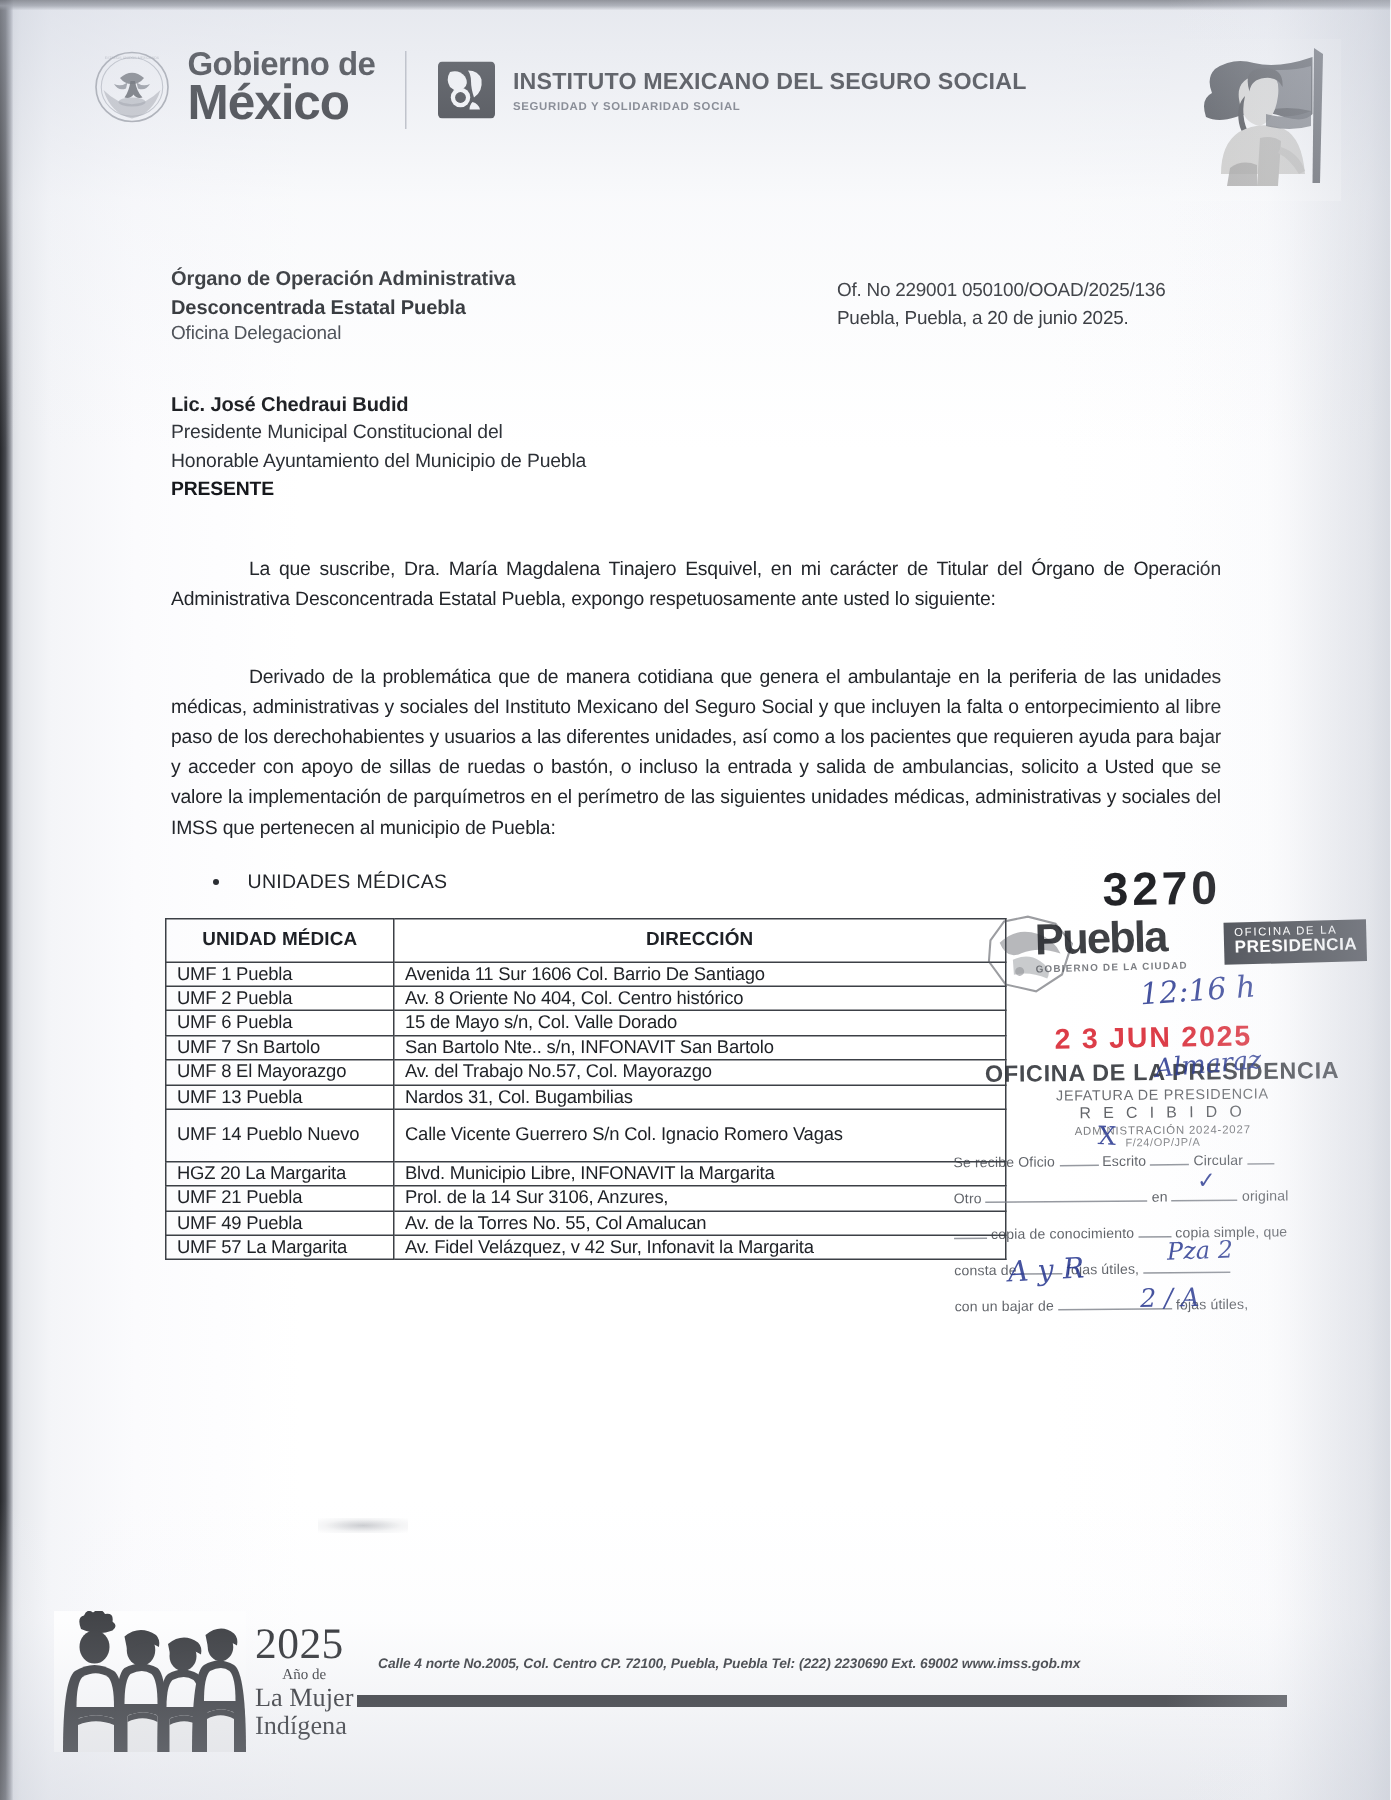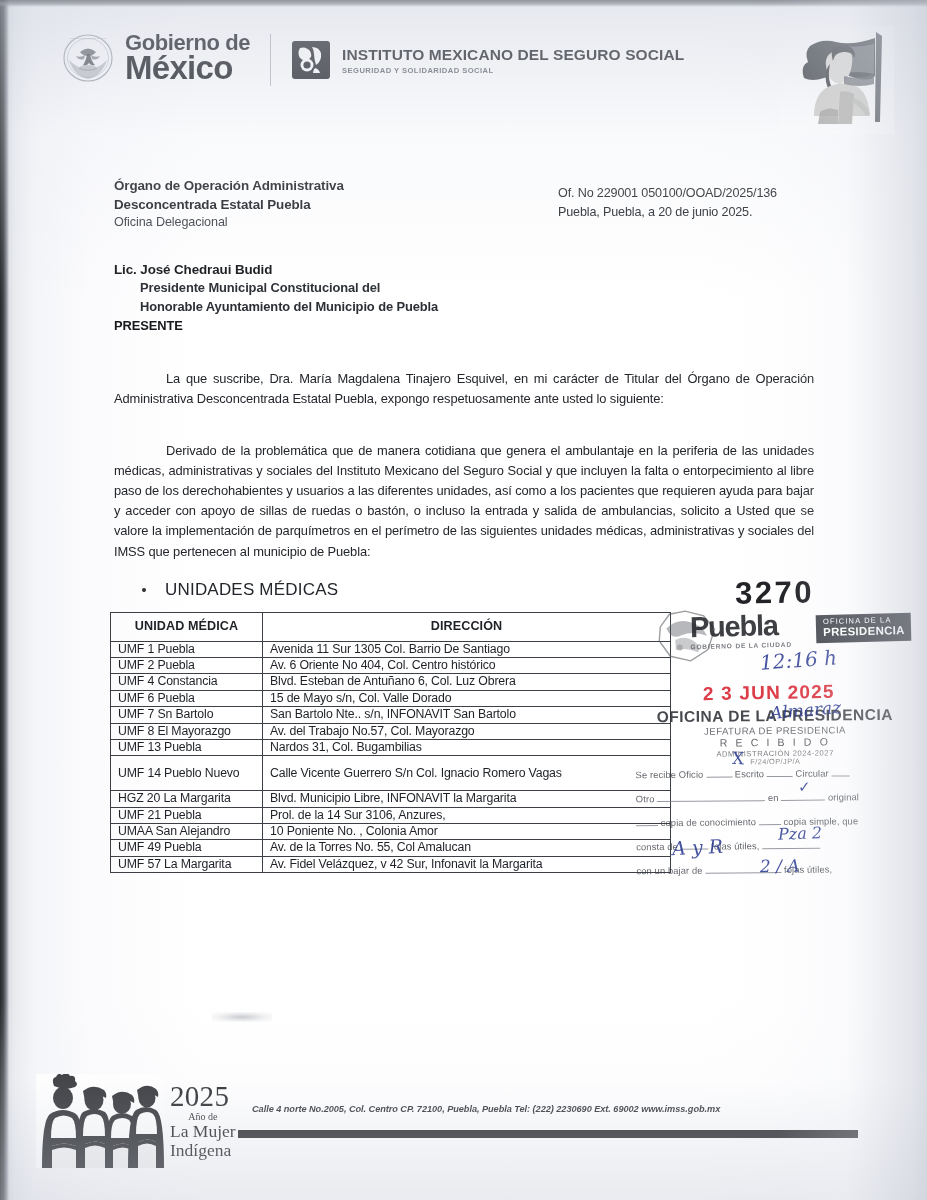--- a/index.html
+++ b/index.html
@@ -160,24 +160,23 @@
   }
   .destinatario .d-name {
     font-size: 13.4px;
     font-weight: 700;
     color: #16181c;
     letter-spacing: -.1px;
   }
   .destinatario .d-l2,
   .destinatario .d-l3 {
     font-size: 12.9px;
-    font-weight: 700;
+    font-weight: 400;
     color: #2c3036;
     letter-spacing: -.1px;
-    margin-left: 26px;
   }
   .destinatario .d-presente {
     font-size: 12.9px;
     font-weight: 700;
     color: #16181c;
     letter-spacing: -.1px;
   }
   .para {
     position: absolute;
     left: 114px;
@@ -199,21 +198,21 @@
     align-items: center;
     gap: 19px;
   }
   .bullet-dot {
     width: 4px; height: 4px;
     border-radius: 50%;
     background: #2b2e33;
     flex: 0 0 auto;
   }
   .bullet-label {
-    font-size: 17px;
+    font-size: 13px;
     color: #23262b;
     letter-spacing: .2px;
   }
 
   
   .tbl-wrap {
     position: absolute;
     left: 110px; top: 612px;
     width: 560px;
   }
@@ -590,29 +589,25 @@
       </colgroup>
       <thead>
         <tr>
           <th>UNIDAD MÉDICA</th>
           <th>DIRECCIÓN</th>
         </tr>
       </thead>
       <tbody>
         <tr>
           <td class="u-cell">UMF 1 Puebla</td>
-          <td class="d-cell">Avenida 11 Sur 1305 Col. Barrio De Santiago</td>
+          <td class="d-cell">Avenida 11 Sur 1606 Col. Barrio De Santiago</td>
         </tr>
         <tr>
           <td class="u-cell">UMF 2 Puebla</td>
-          <td class="d-cell">Av. 6 Oriente No 404, Col. Centro histórico</td>
-        </tr>
-        <tr>
-          <td class="u-cell">UMF 4 Constancia</td>
-          <td class="d-cell">Blvd. Esteban de Antuñano 6, Col. Luz Obrera</td>
+          <td class="d-cell">Av. 8 Oriente No 404, Col. Centro histórico</td>
         </tr>
         <tr>
           <td class="u-cell">UMF 6 Puebla</td>
           <td class="d-cell">15 de Mayo s/n, Col. Valle Dorado</td>
         </tr>
         <tr>
           <td class="u-cell">UMF 7 Sn Bartolo</td>
           <td class="d-cell">San Bartolo Nte.. s/n, INFONAVIT San Bartolo</td>
         </tr>
         <tr>
@@ -627,24 +622,20 @@
           <td class="u-cell">UMF 14 Pueblo Nuevo</td>
           <td class="d-cell">Calle Vicente Guerrero S/n   Col. Ignacio Romero Vagas</td>
         </tr>
         <tr>
           <td class="u-cell">HGZ 20 La Margarita</td>
           <td class="d-cell">Blvd. Municipio Libre, INFONAVIT la Margarita</td>
         </tr>
         <tr>
           <td class="u-cell">UMF 21 Puebla</td>
           <td class="d-cell">Prol. de la 14 Sur 3106, Anzures,</td>
-        </tr>
-        <tr>
-          <td class="u-cell">UMAA San Alejandro</td>
-          <td class="d-cell">10 Poniente No. , Colonia Amor</td>
         </tr>
         <tr>
           <td class="u-cell">UMF 49 Puebla</td>
           <td class="d-cell">Av. de la Torres No. 55, Col Amalucan</td>
         </tr>
         <tr>
           <td class="u-cell">UMF 57 La Margarita</td>
           <td class="d-cell">Av. Fidel Velázquez, v 42 Sur, Infonavit la Margarita</td>
         </tr>
       </tbody>

